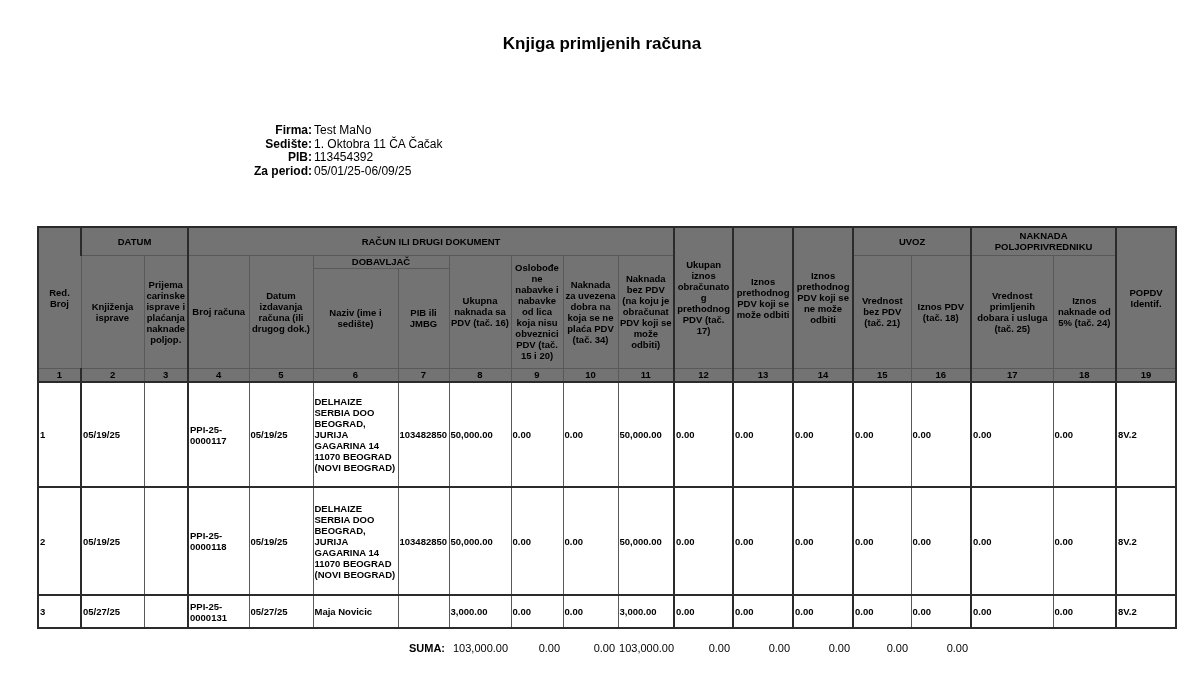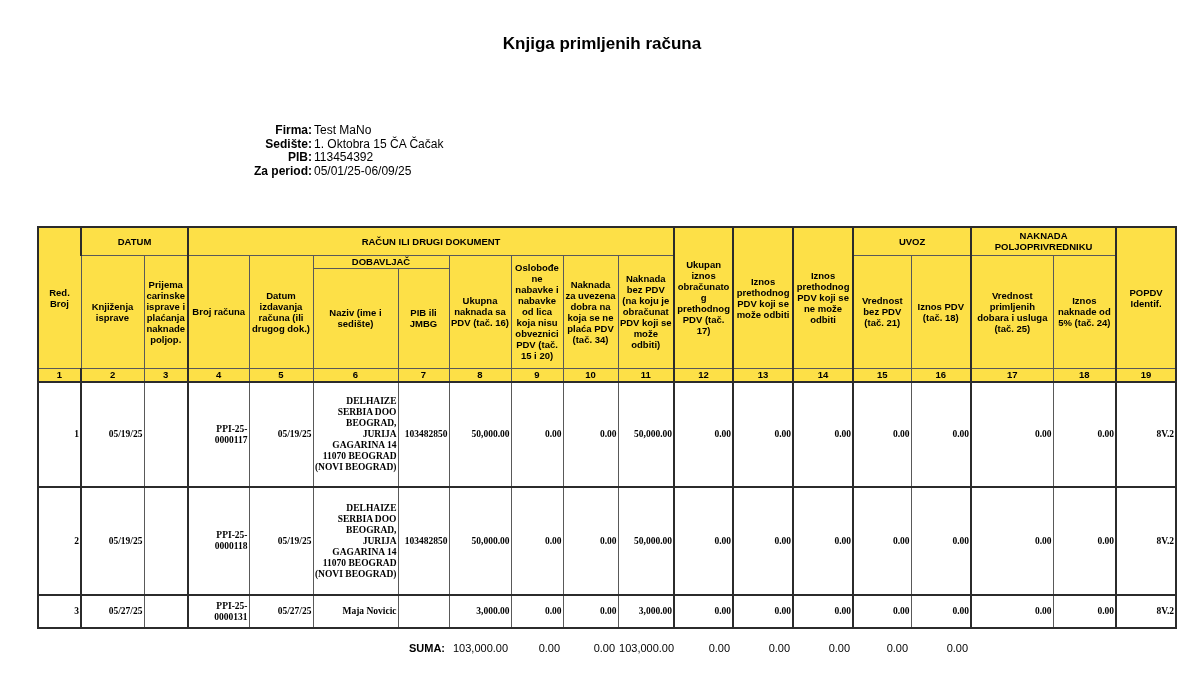--- a/index.html
+++ b/index.html
@@ -13,32 +13,32 @@
   .company .val { margin-left:2px; white-space:nowrap; }
 
   table.report {
     border-collapse:collapse; table-layout:fixed; width:1138px;
     margin:48px 0 0 37px; font-size:9.5px; border:2px solid #2b2b2b;
   }
   table.report th, table.report td {
     border:1px solid #595959; overflow-wrap:break-word; word-wrap:break-word;
   }
   table.report thead th {
-    background:#fde047; font-weight:bold; padding:0 1px; vertical-align:middle;
+    background:#737373; font-weight:bold; padding:0 1px; vertical-align:middle;
     text-align:center; line-height:11px; white-space:pre-line;
   }
   tr.hrow1 { height:28px; }
   tr.hrow2 { height:13px; }
   tr.hrow3 { height:100px; }
   tr.numrow { height:14px; }
   tr.numrow th { border-bottom:2px solid #2b2b2b; }
   table.report tbody td {
-    text-align:right; vertical-align:middle; font-weight:bold;
+    text-align:left; vertical-align:middle; font-weight:bold;
     padding:0 1px; line-height:11px;
-    border-top:2px solid #2b2b2b; border-bottom:2px solid #2b2b2b;font-family:Liberation Serif, serif;
+    border-top:2px solid #2b2b2b; border-bottom:2px solid #2b2b2b;
   }
   tr.drow1 { height:105px; }
   tr.drow2 { height:108px; }
   tr.drow3 { height:33px; }
   .gb { border-left:2px solid #2b2b2b !important; }
 
   table.suma {
     border-collapse:collapse; table-layout:fixed; width:1138px;
     margin:13px 0 0 37px; font-size:11px;
   }
@@ -52,21 +52,21 @@
 
   <h1 class="title">Knjiga primljenih računa</h1>
 
   <div class="company">
     <div class="crow">
       <span class="lbl">Firma:</span>
       <span class="val">Test MaNo</span>
     </div>
     <div class="crow">
       <span class="lbl">Sedište:</span>
-      <span class="val">1. Oktobra 15 ČA Čačak</span>
+      <span class="val">1. Oktobra 11 ČA Čačak</span>
     </div>
     <div class="crow">
       <span class="lbl">PIB:</span>
       <span class="val">113454392</span>
     </div>
     <div class="crow">
       <span class="lbl">Za period:</span>
       <span class="val">05/01/25-06/09/25</span>
     </div>
   </div>

